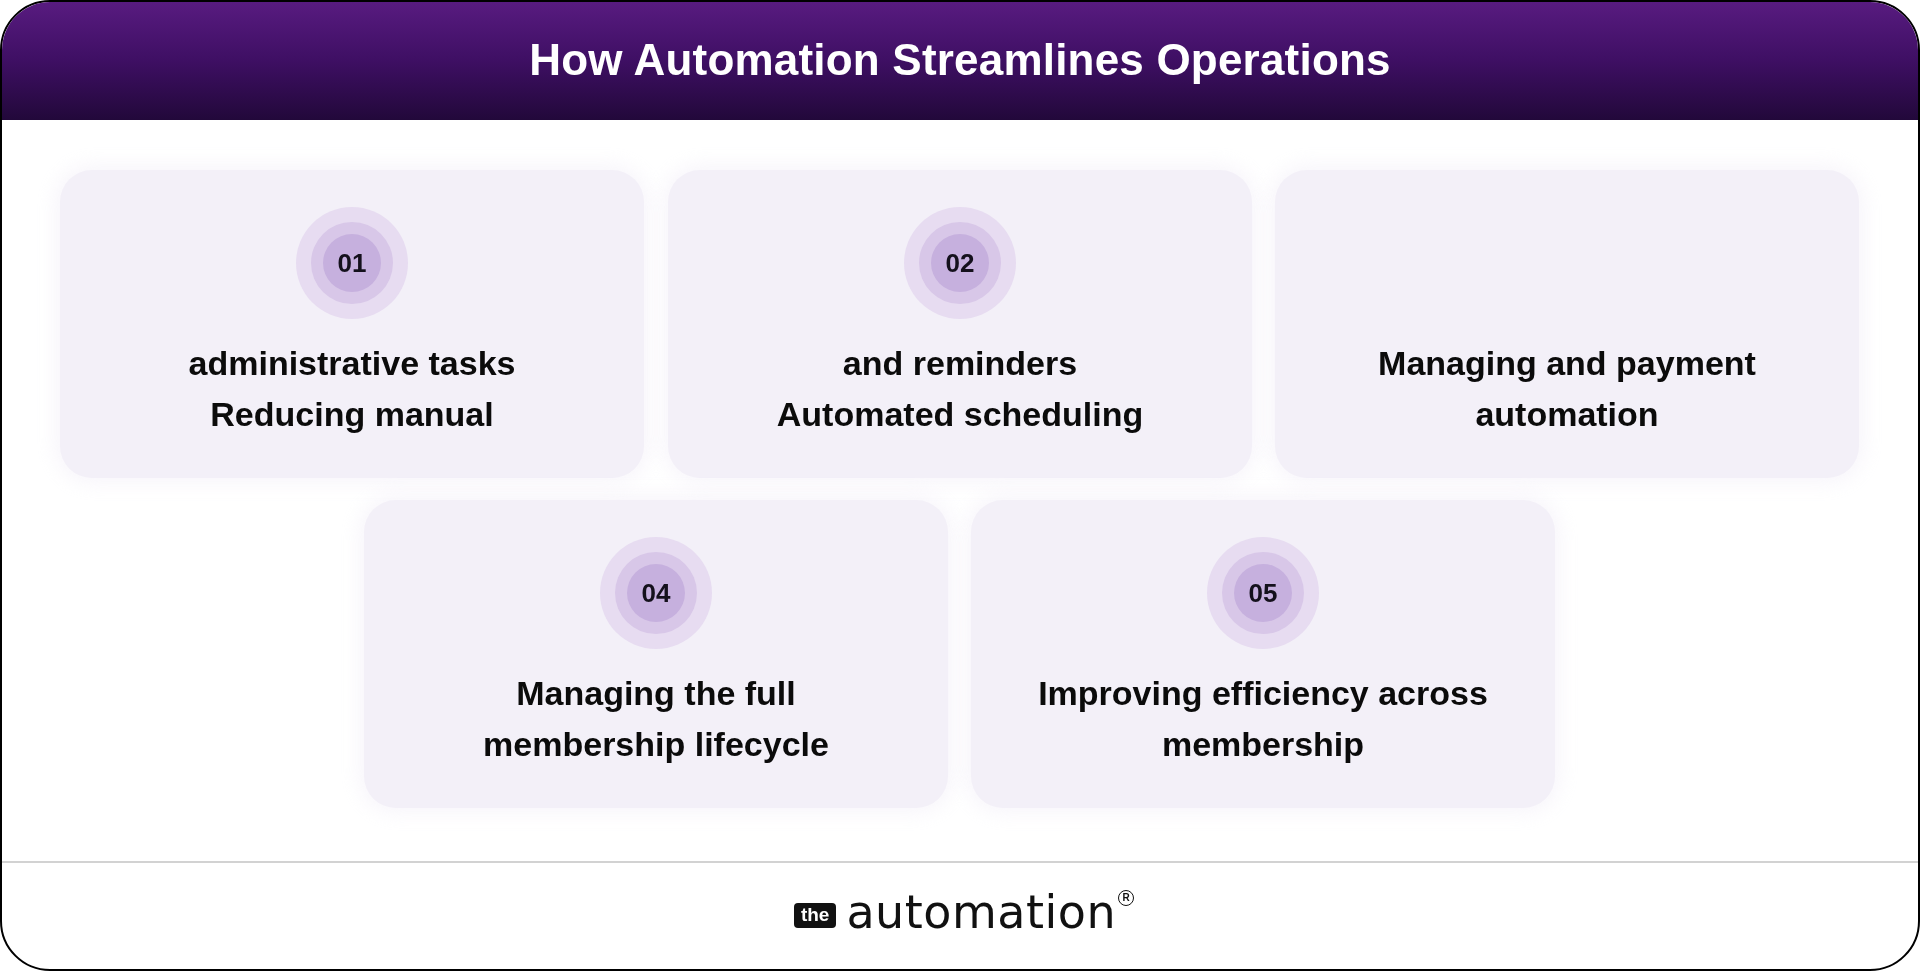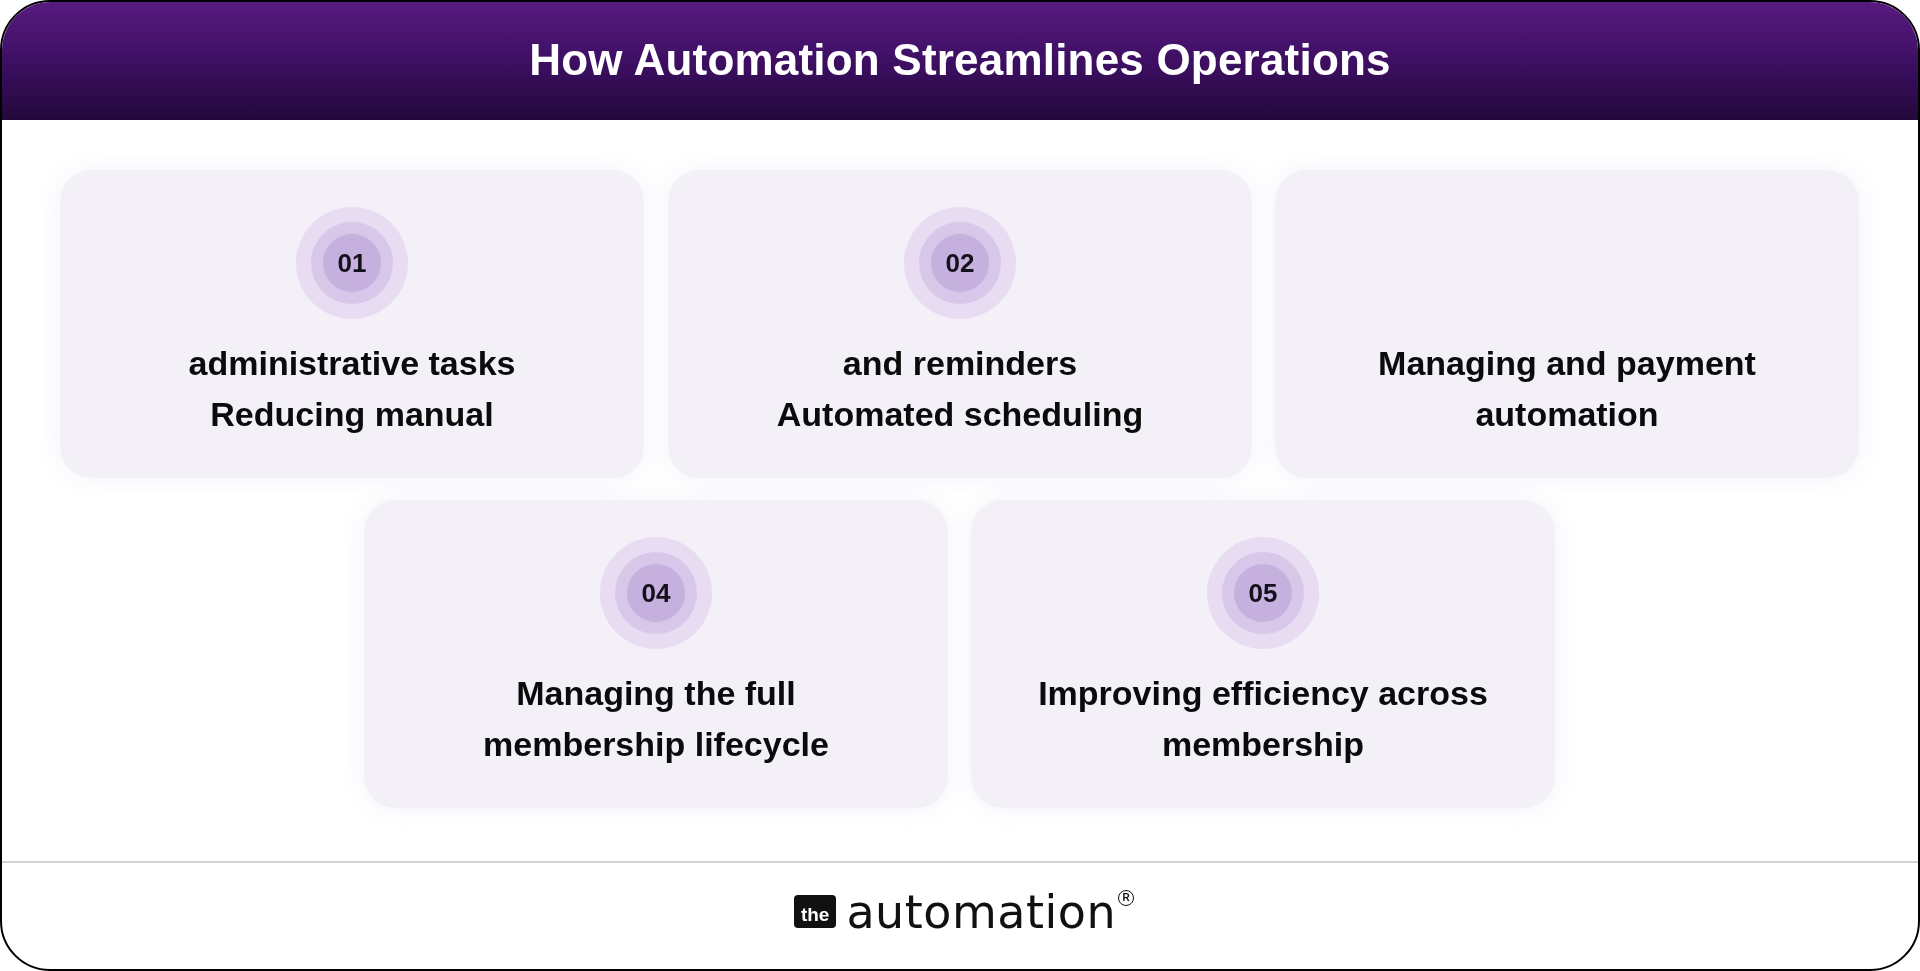--- a/index.html
+++ b/index.html
@@ -45,21 +45,21 @@
   .divider {
     position: absolute; left: 0; width: 100%; top: 859px; height: 2px; background: #d2d2d2;
   }
   .logo {
     position: absolute; top: 884px; left: 0; width: 100%;
     display: flex; justify-content: center; align-items: flex-end;
   }
   .logo-inner { display: flex; align-items: flex-end; margin-left: 8px; }
   .logo-the {
     background: #111; color: #fff; font-weight: 700; font-size: 19px; line-height: 22px;
-    padding: 9px 7px 2px 7px; border-radius: 4px; margin-right: 10px; margin-bottom: 10px;
+    padding: 1px 7px 2px 7px; border-radius: 4px; margin-right: 10px; margin-bottom: 10px;
   }
   .logo-word {
     color: #111; font-size: 46px; line-height: 52px; font-weight: 400; letter-spacing: 0.5px;
     font-family: "DejaVu Sans", sans-serif;
   }
   .logo-reg {
     color: #111; font-size: 14px; font-weight: 700; align-self: flex-start; margin-left: 2px; margin-top: 4px;
     border: 1.5px solid #111; border-radius: 50%; width: 14px; height: 14px; line-height: 14px;
     text-align: center; font-size: 10px;
   }

